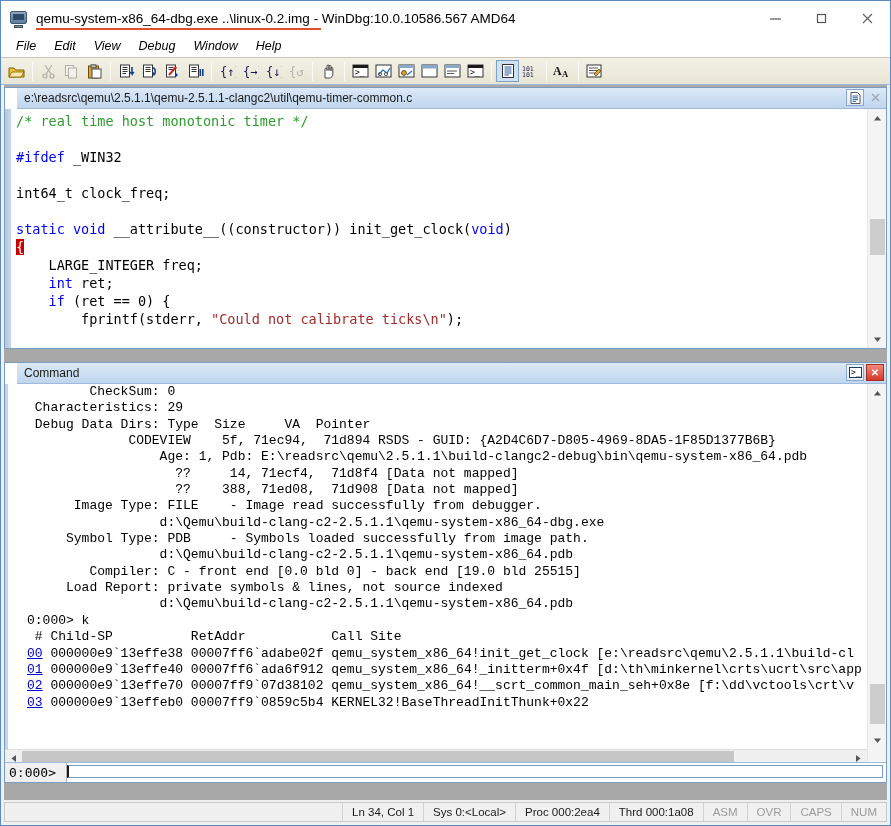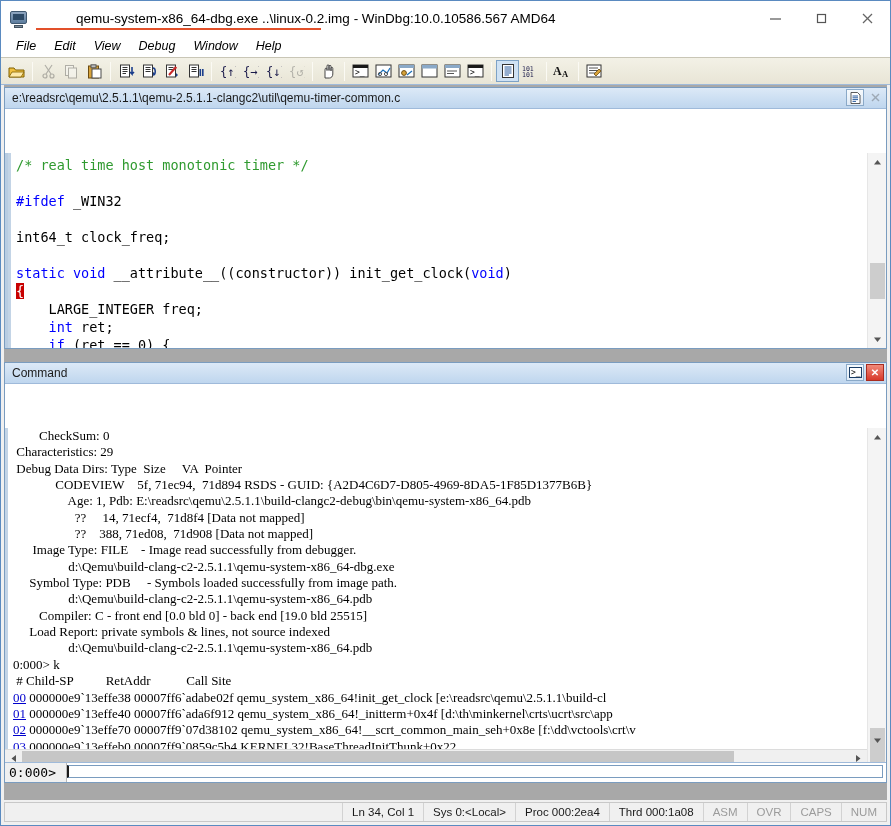--- a/index.html
+++ b/index.html
@@ -15,21 +15,20 @@
     border: 1px solid #5a8ac0;
     overflow: hidden;
   }
 
   
   .titlebar {
     height: 34px;
     background: #ffffff;
     display: flex; align-items: center;
     position: relative;
-    gap: 40px;
   }
   .app-icon {
     width: 20px; height: 20px; margin-left: 8px; margin-right: 7px;
     position: relative; flex: 0 0 auto;
   }
   .app-icon .scr {
     position: absolute; left: 1px; top: 3px; width: 17px; height: 13px;
     background: linear-gradient(#8fa6c0, #5d7d9e);
     border: 1px solid #3f5870; border-radius: 2px;
   }
@@ -106,20 +105,21 @@
     border: 1px solid #7a9cbf;
   }
   .panel-title {
     height: 21px;
     background: linear-gradient(#dce9f7, #bfd6ee);
     border-bottom: 1px solid #9fbada;
     display: flex; align-items: center;
     font-size: 12px; color: #1a1a1a;
     padding-left: 7px;
     position: relative;
+    margin-left: 12px;
   }
   .panel-title .txt { white-space: nowrap; overflow: hidden; }
   .panel-btns {
     position: absolute; right: 2px; top: 1px;
     display: flex; gap: 2px; align-items: center;
   }
   .pbtn {
     width: 18px; height: 17px;
     display: flex; align-items: center; justify-content: center;
     background: linear-gradient(#f6fafd, #dfeaf6);
@@ -129,21 +129,20 @@
     background: linear-gradient(#f08a7a, #d8392b);
     border: 1px solid #a82c20;
     color: #fff; font-size: 10px; font-weight: bold;
   }
   .pbtn.ghost { background: none; border: 1px solid transparent; opacity:.35; }
 
   .panel-body {
     position: absolute; left: 0; right: 0; top: 21px; bottom: 0;
     background: #0f766e;
     overflow: hidden;
-    margin-top: 44px;
   }
   .codearea {
     position: absolute; left: 0; top: 0; right: 19px; bottom: 0;
     border-left: 3px solid;
     border-image: linear-gradient(#b9cde2,#b9cde2) 1;
     background: #ffffff;
     overflow: hidden;
     padding: 3px 0 0 0;
   }
   .codearea .edge {
@@ -167,23 +166,23 @@
   #src-panel { top: 86px; height: 262px; }
   #cmd-panel { top: 361px; height: 421px; }
 
   
   .cmd-out {
     position: absolute; left: 0; top: 0; right: 19px; bottom: 33px;
     background: #ffffff; overflow: hidden;
     border-left: 3px solid #c3d4e6;
   }
   .cmd-line {
-    font-family: Liberation Serif, serif;
+    font-family: Liberation Mono, monospace;
     font-size: 13px; line-height: 16.35px;
-    white-space: pre; color: #000; padding-left: 5px;
+    white-space: pre; color: #000; padding-left: 19px;
   }
   .lnk { color: #0000cd; text-decoration: underline; text-align: right; }
 
   .hscroll {
     position: absolute; left: 0; right: 19px; bottom: 16px; height: 17px;
     background: #f0f0f0;
     border-top: 1px solid #dcdcdc;
     display: flex; align-items: center;
   }
   .hs-arrow {

